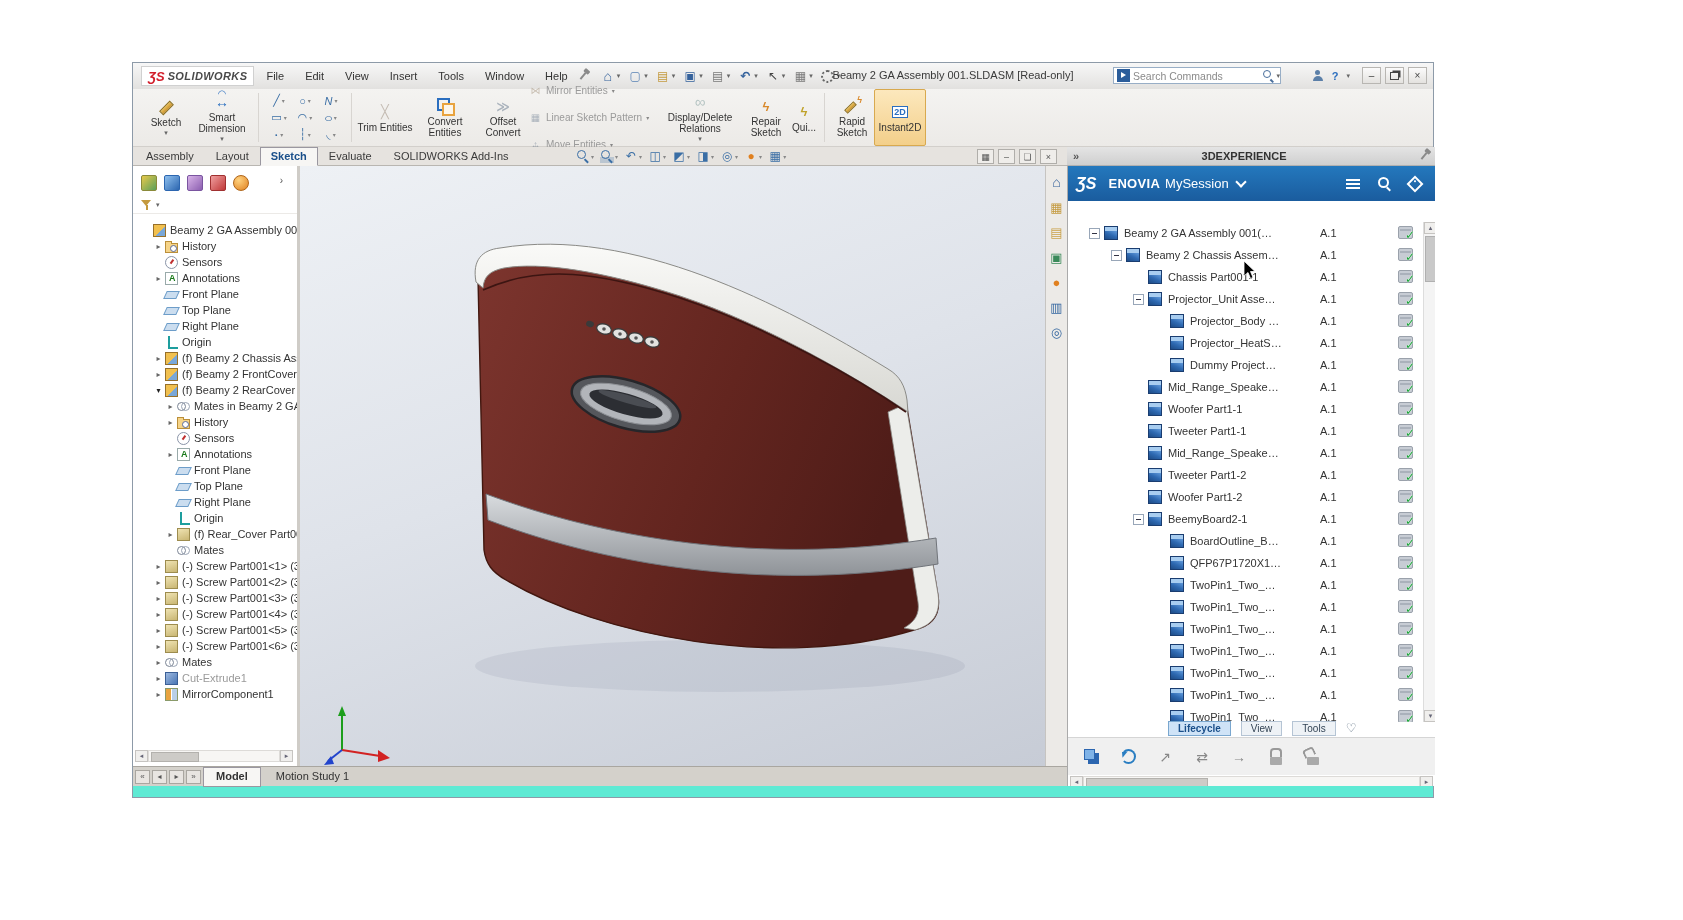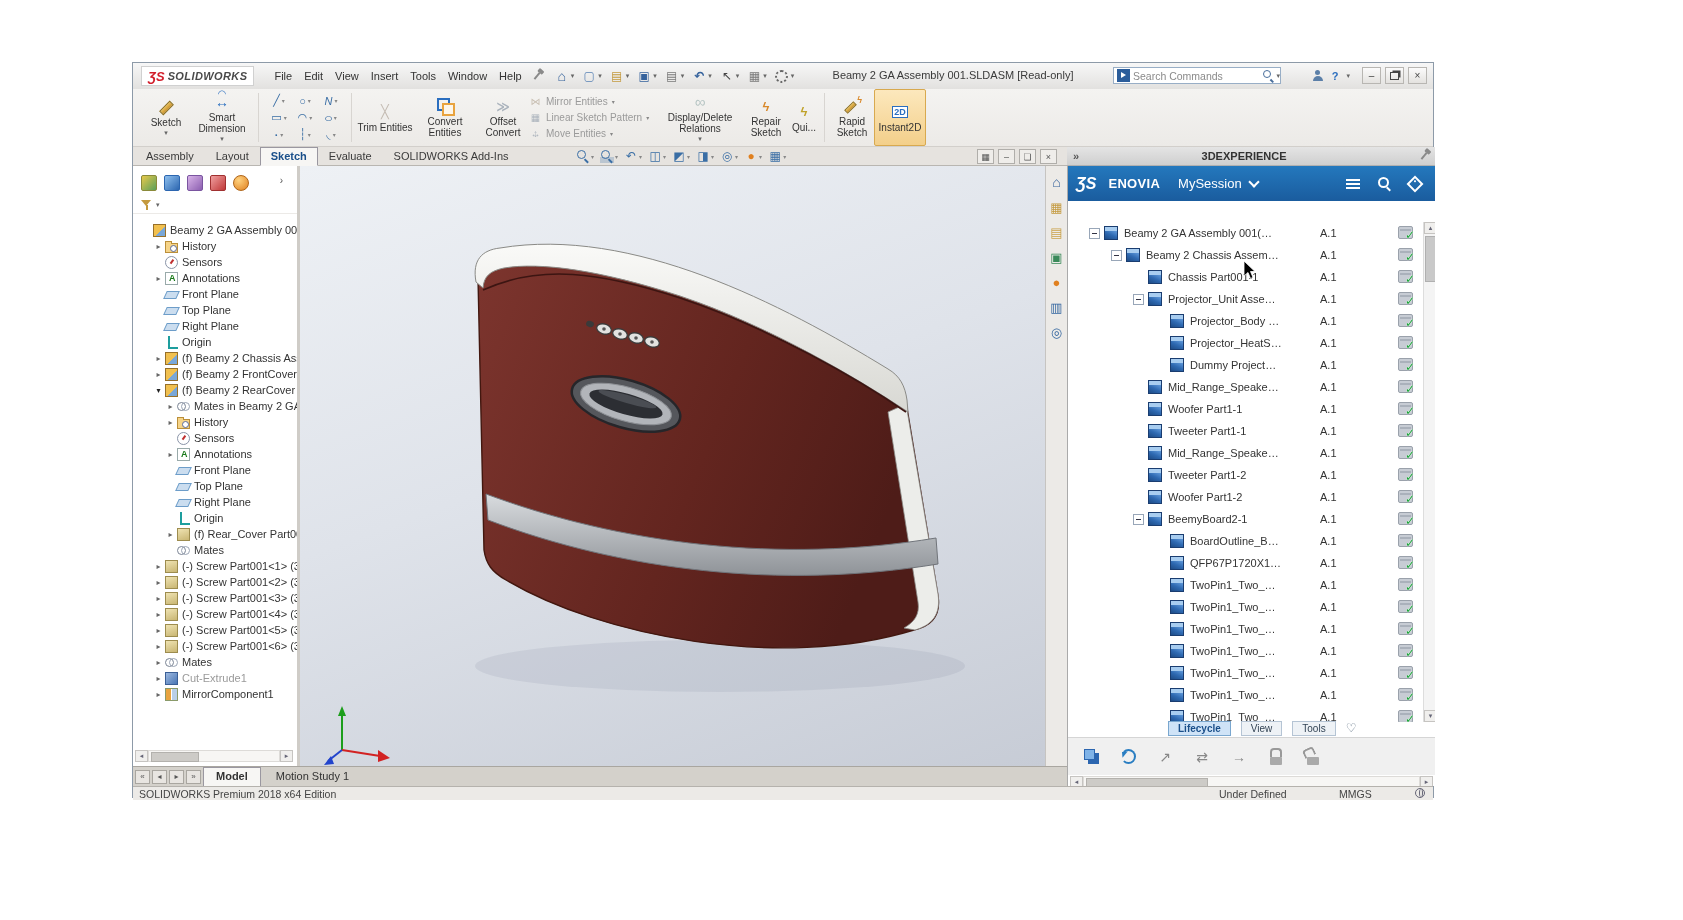--- a/index.html
+++ b/index.html
@@ -4,21 +4,21 @@
 <style>
   html,body{margin:0;padding:0;background:#ffffff;font-family:"Liberation Sans","DejaVu Sans",sans-serif;}
   .canvas{position:relative;width:1683px;height:920px;background:#fff;overflow:hidden;}
   .frame{position:absolute;left:132px;top:62px;width:1302px;height:736px;background:#5eead4;border:1px solid #8d9aa8;box-sizing:border-box;font-size:11px;color:#333;}
   .abs{position:absolute;}
   
   .titlebar{position:absolute;left:0;top:0;width:100%;height:26px;background:linear-gradient(#f7f7f7,#e2e1df);border-bottom:1px solid #c6c4c1;display:flex;align-items:center;}
   .logo{display:flex;align-items:center;background:#fff;border:1px solid #d0d0d0;height:18px;padding:0 6px;margin-left:8px;}
   .logo .ds{color:#d21e2b;font-weight:bold;font-style:italic;font-size:13px;margin-right:3px;}
   .logo .sw{color:#4a4a4a;font-weight:bold;font-style:italic;font-size:11px;letter-spacing:.4px;}
-  .menus{display:flex;gap:12px;margin-left:20px;}
+  .menus{display:flex;gap:21px;margin-left:12px;}
   .menus span{cursor:default;}
   .pinic{width:2px;height:8px;background:#8a8a8a;position:relative;transform:rotate(40deg);margin-left:14px;}
   .pinic::before{content:"";position:absolute;top:-4px;left:-2px;width:6px;height:4px;background:#8a8a8a;border-radius:1px;}
   .quick{display:flex;align-items:center;gap:7px;margin-left:16px;}
   .qi{display:flex;align-items:center;gap:1px;}
   .qi i{font-style:normal;width:16px;height:15px;display:flex;align-items:center;justify-content:center;font-size:12px;color:#3e6ca3;}
   .qi-home i::before{content:"⌂";font-size:14px;color:#35629c;}
   .qi-new-document i::before{content:"▢";color:#5a83b5;}
   .qi-open i::before{content:"▤";color:#c49a3f;}
   .qi-save i::before{content:"▣";color:#35629c;}
@@ -74,21 +74,21 @@
   .tl-line::before{content:"╱";}
   .tl-circle::before{content:"○";}
   .tl-spline{font-style:italic!important;} .tl-spline::before{content:"N";}
   .tl-rectangle::before{content:"▭";}
   .tl-arc::before{content:"◠";}
   .tl-ellipse{transform:scaleX(1.4);} .tl-ellipse::before{content:"○";}
   .tl-point{font-weight:bold;} .tl-point::before{content:"·";}
   .tl-centerline::before{content:"┆";}
   .tl-fillet::before{content:"◟";}
   .tcaret{font-size:6px;color:#888;font-weight:normal;}
-  .rstack{display:flex;flex-direction:column;justify-content:center;gap:3px;width:128px;}
+  .rstack{display:flex;flex-direction:column;justify-content:center;gap:14px;width:128px;}
   .rsrow{display:flex;align-items:center;gap:4px;font-size:10px;}
   .rsmicon{width:13px;height:13px;flex:none;position:relative;display:flex;align-items:center;justify-content:center;font-size:10px;}
   .st-off{color:#9a9a9a;}
   .st-off .rbi,.st-off .rsmicon{opacity:.45;filter:grayscale(.7);}
   .st-active{background:linear-gradient(#fce8bd,#f3cf8a);border:1px solid #d8a94f;border-radius:2px;}
   
   .tabbar{position:absolute;left:0;top:84px;width:934px;height:19px;background:#e6e3df;border-bottom:1px solid #b9b6b1;box-sizing:border-box;}
   .dtabs{position:absolute;left:2px;top:0;display:flex;height:19px;}
   .dtab{padding:2px 10px 0 10px;color:#3a3a3a;border:1px solid transparent;white-space:nowrap;}
   .t-active{background:#f7f6f4;border-color:#9a97a0;border-bottom-color:#f7f6f4;font-weight:bold;color:#1a4f8a;}
@@ -161,21 +161,21 @@
   .ts-file-explorer::before{content:"▤";color:#caa24b;}
   .ts-view-palette::before{content:"▣";color:#3a8a5a;}
   .ts-appearances::before{content:"●";color:#e0801f;}
   .ts-custom-properties::before{content:"▥";color:#3567a0;}
   .ts-forum::before{content:"◎";color:#3567a0;}
   
   .rightpanel{position:absolute;left:934px;top:103px;width:368px;height:620px;background:#fff;border-left:1px solid #aaa;box-sizing:border-box;overflow:hidden;}
   .enheader{position:absolute;left:0;top:0;width:100%;height:35px;background:linear-gradient(#2478bd,#1a5c9e);display:flex;align-items:center;color:#fff;}
   .enlogo{font-weight:bold;font-style:italic;font-size:16px;margin-left:8px;}
   .enbrand{font-weight:bold;font-size:13px;margin-left:12px;letter-spacing:.3px;}
-  .ensess{font-size:13px;margin-left:18px;}
+  .ensess{font-size:13px;margin-left:5px;}
   .chev{width:6px;height:6px;border-right:2px solid #fff;border-bottom:2px solid #fff;transform:rotate(45deg);margin-left:8px;margin-top:-4px;}
   .enicons{margin-left:auto;display:flex;align-items:center;gap:18px;margin-right:14px;}
   .ham{width:14px;height:2px;background:#fff;box-shadow:0 4px 0 #fff,0 8px 0 #fff;margin-top:-8px;}
   .wmag{width:13px;height:13px;position:relative;}
   .wmag::before{content:"";position:absolute;left:0;top:0;width:7px;height:7px;border:2px solid #fff;border-radius:50%;}
   .wmag::after{content:"";position:absolute;right:0;bottom:0;width:5px;height:2px;background:#fff;transform:rotate(45deg);}
   .wtag{width:8px;height:8px;border:2px solid #fff;transform:rotate(45deg);position:relative;}
   .wtag::before{content:"";position:absolute;left:1px;top:1px;width:2px;height:2px;border-radius:50%;background:#fff;}
   .colhdr{position:absolute;left:0;top:35px;width:100%;height:21px;background:#f3f3f3;border-bottom:1px solid #dcdcdc;color:#444;}
   .colhdr span{position:absolute;top:4px;}
@@ -1027,25 +1027,19 @@
 
     <span class="navbox">«</span>
           <span class="navbox">◂</span>
           <span class="navbox">▸</span>
           <span class="navbox">»</span>
         </span>
     <span class="mtab t-active">Model</span>
     <span class="mtab">Motion Study 1</span>
   </div>
 
-  <div class="statusbar">
-    <span class="sl">SOLIDWORKS Premium 2018 x64 Edition</span>
-    <span class="ss">Under Defined</span>
-    <span class="su">MMGS</span>
-    <span class="globe"></span>
-  </div>
 
   <svg class="cursor" viewBox="0 0 14 20">
     <polygon points="1,0 1,15 5,11.5 7.5,17.5 10,16.5 7.5,10.5 12,10.5" fill="#000" stroke="#fff" stroke-width="0.8"></polygon>
   </svg>
 
 </div>
 </div>
 
 </body></html>

